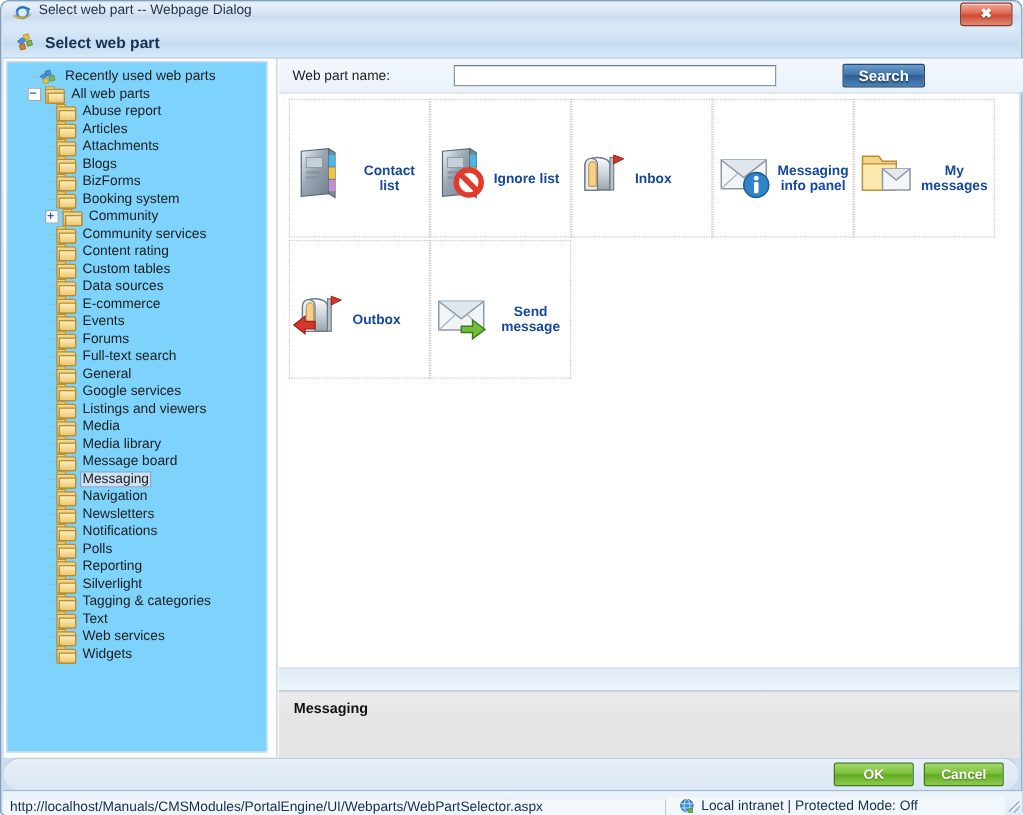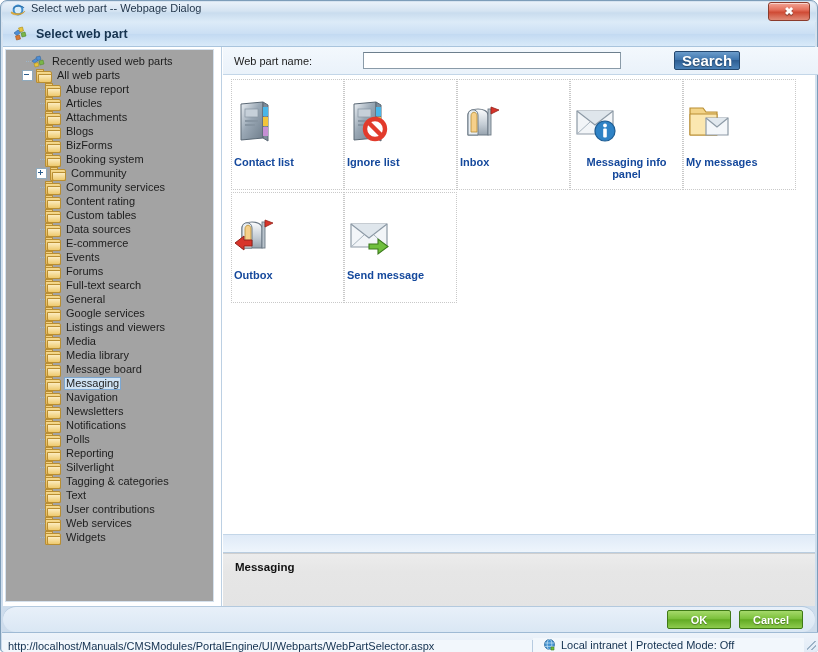--- a/index.html
+++ b/index.html
@@ -87,21 +87,21 @@
     position: absolute; left: 0; top: 0;
     width: 219px; height: 559px;
     background: #fff;
     border-right: 1px solid #bcd0e3;
     box-sizing: border-box;
     overflow: hidden;
   }
   .sidebar-inner {
     position: absolute; left: 2px; top: 2px; right: 7px; bottom: 4px;
     border: 1px solid #d4e0ec;
-    background: #a3a3a3;
+    background: #7dd3fc;
     overflow: hidden;
     padding: 4px 0 0 4px;
     box-sizing: border-box;
   }
   .tree-node {
     display: flex; align-items: center;
     height: 14px;
     font-size: 11px;
     color: #1d1d1d;
     white-space: nowrap;
@@ -196,43 +196,43 @@
     padding: 0 3px;
     box-sizing: border-box;
     outline: none;
   }
   .search-btn {
     margin-left: 8px;
     width: 66px; height: 19px;
     border: 1px solid #24486f;
     border-radius: 2px;
     background: linear-gradient(to bottom,#6b9ccb 0%,#3f76ae 45%,#2e5e93 50%,#4b82b8 100%);
-    color: #fff; font-size: 15px; font-weight: bold;
+    color: #fff; font-size: 12px; font-weight: bold;
     font-family: "Liberation Sans", sans-serif;
     cursor: pointer;
     text-shadow: 0 1px 1px rgba(0,0,0,.4);
     padding: 0;
   }
   .tiles-area {
     position: absolute; left: 0; top: 28px;
     width: 592px; height: 459px;
     background: #fff;
     overflow: hidden;
     padding: 4px 0 0 8px;
     box-sizing: border-box;
   }
   .tiles-grid {
     display: flex; flex-wrap: wrap;
   }
   .tile {
     width: 113px; height: 111px;
     border: 1px dotted #c9c9c9;
     margin: 0 0 2px 0;
-    display: flex; flex-direction: column;
-    align-items: flex-start; justify-content: flex-start;
+    display: flex; flex-direction: row;
+    align-items: center; justify-content: flex-start;
     box-sizing: border-box;
     cursor: pointer;
     padding-top: 17px;
   }
   .tile-icon {
     width: 48px; height: 48px;
     position: relative;
     margin-bottom: 11px;
   }
   .tile-label {
@@ -647,29 +647,20 @@
             <span class="node-label">Tagging &amp; categories</span>
           </div>
           <div class="tree-node lvl2">
             <span class="dashline"></span>
             <span class="folder-icon">
               <span class="f-tab"></span>
               <span class="f-back"></span>
               <span class="f-front"></span>
             </span>
             <span class="node-label">Text</span>
-          </div>
-          <div class="tree-node lvl2">
-            <span class="dashline"></span>
-            <span class="folder-icon">
-              <span class="f-tab"></span>
-              <span class="f-back"></span>
-              <span class="f-front"></span>
-            </span>
-            <span class="node-label">User contributions</span>
           </div>
           <div class="tree-node lvl2">
             <span class="dashline"></span>
             <span class="folder-icon">
               <span class="f-tab"></span>
               <span class="f-back"></span>
               <span class="f-front"></span>
             </span>
             <span class="node-label">Web services</span>
           </div>

